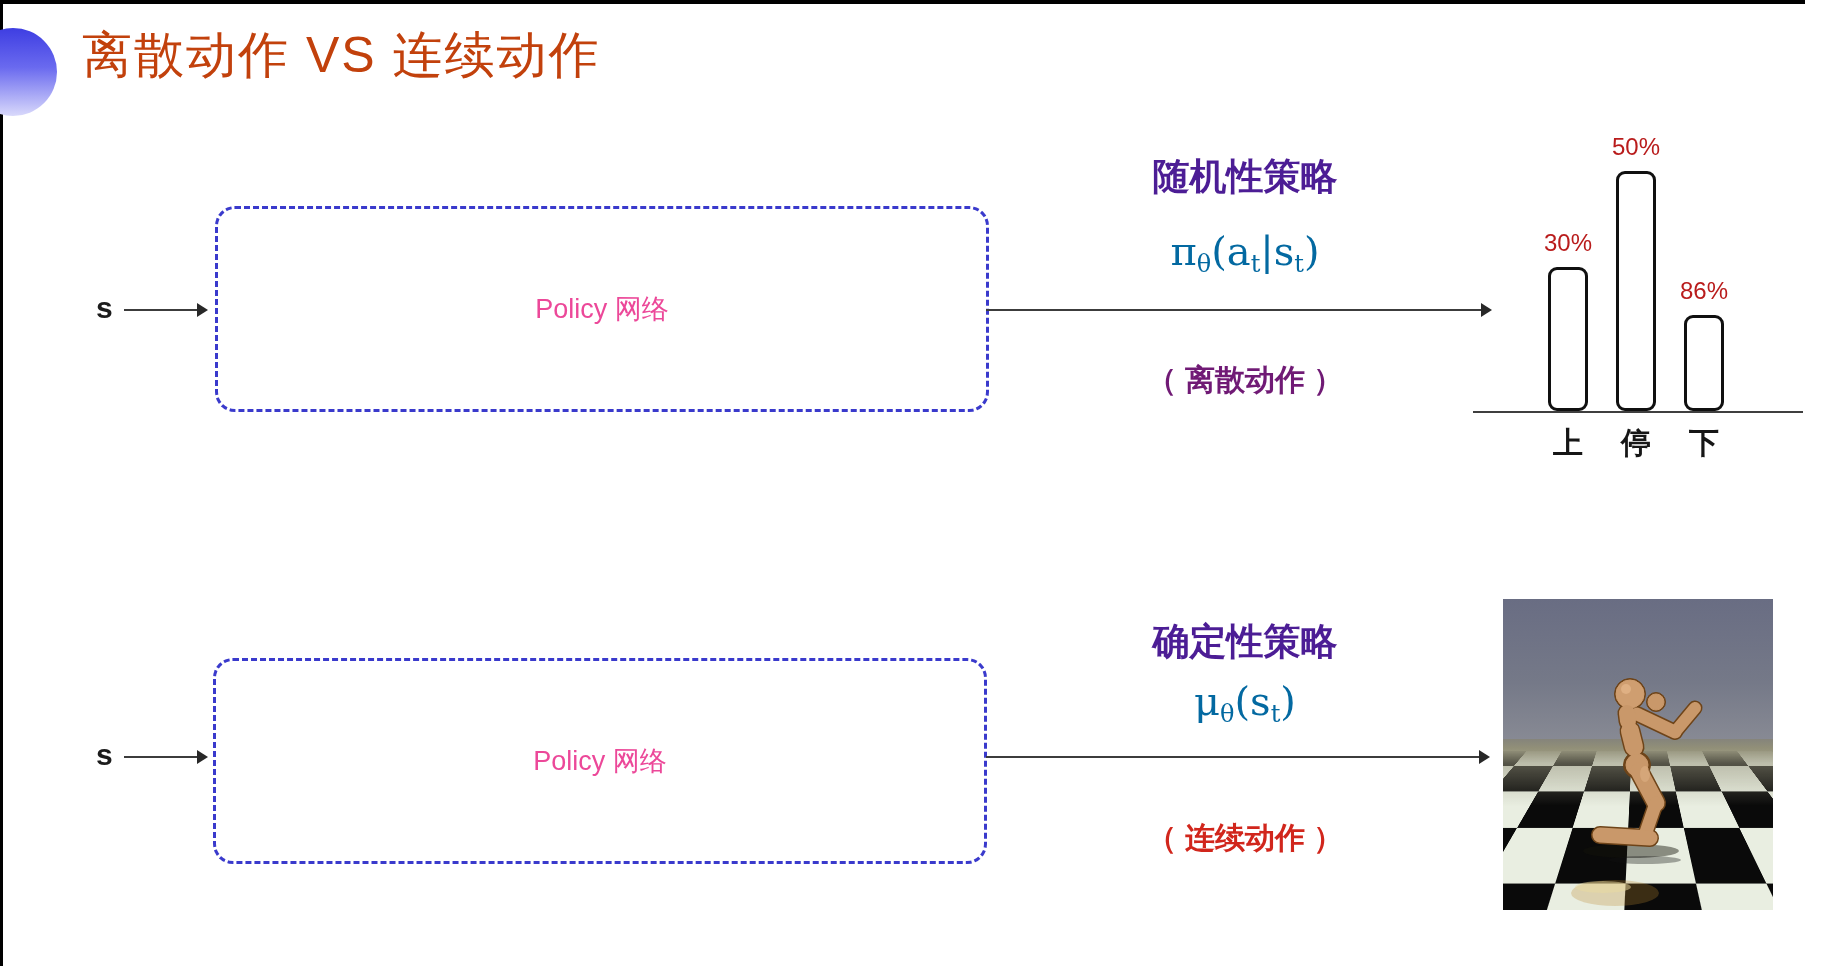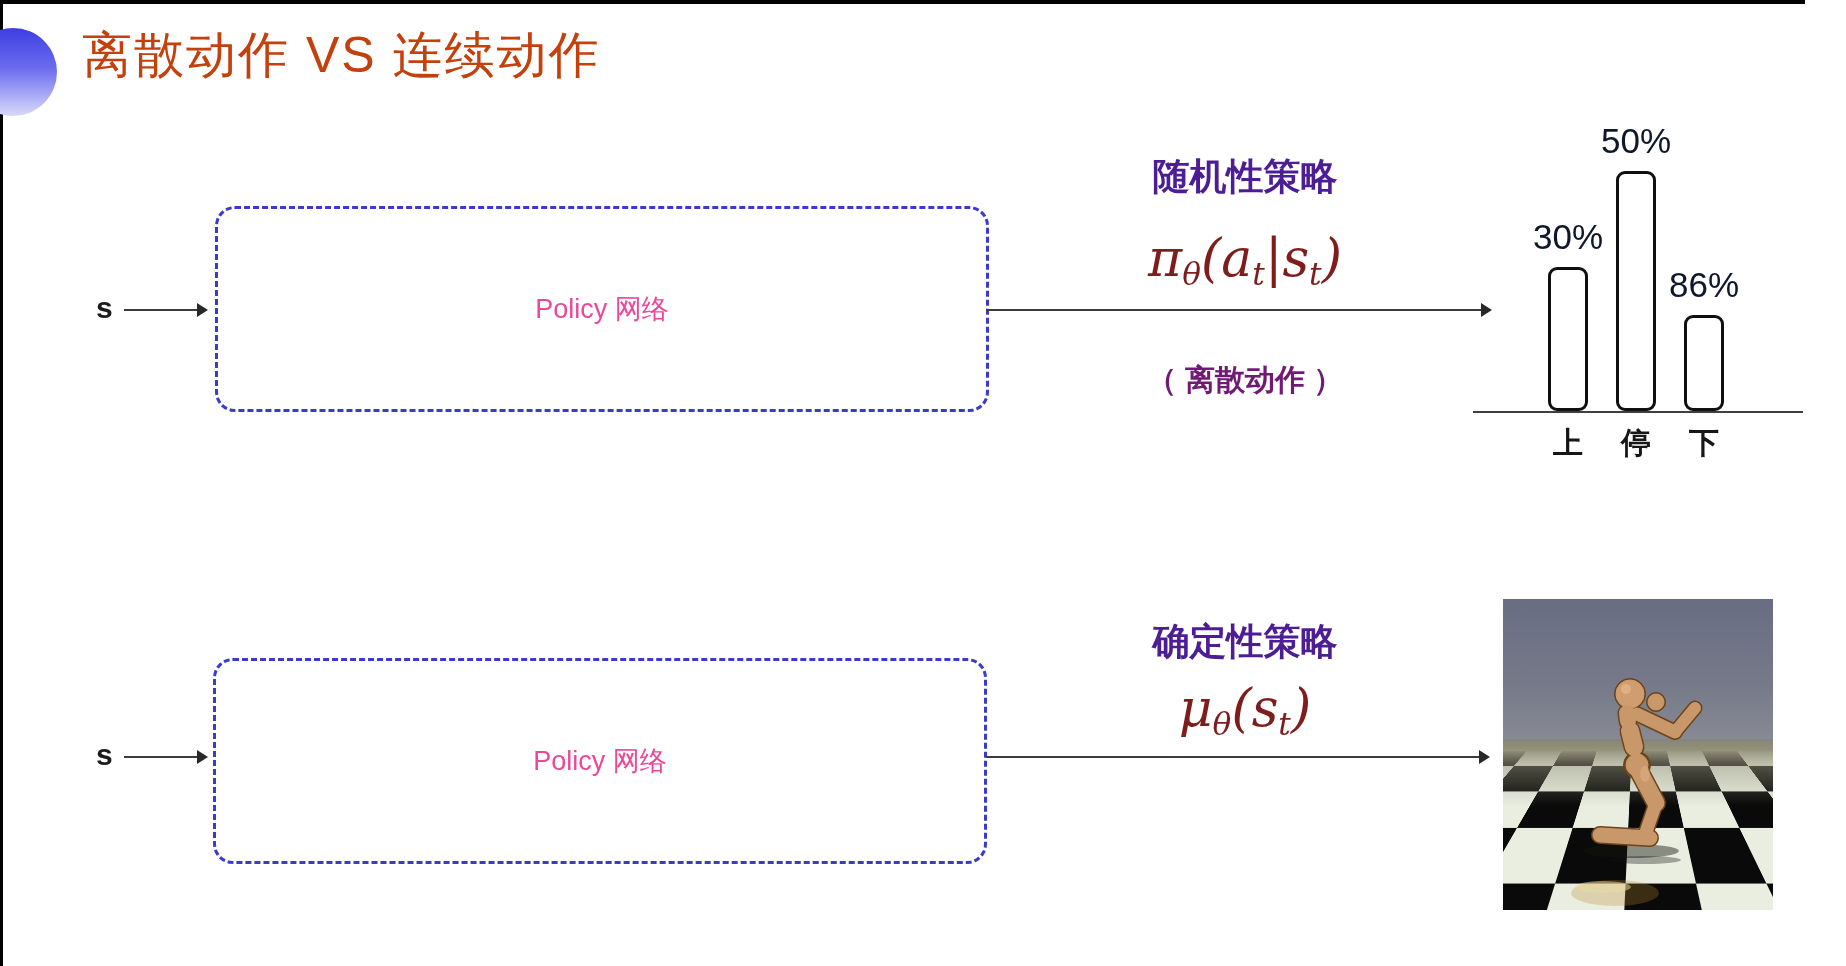--- a/index.html
+++ b/index.html
@@ -26,29 +26,29 @@
   }
   
   .policy-box{
     position:absolute;width:768px;height:200px;border:3px dashed #3a3acc;border-radius:20px;
     background:#ffffff;display:flex;align-items:center;justify-content:center;
   }
   .policy-box .box-label{font-size:27px;color:#ec4899;}
   
   .ptype{position:absolute;width:330px;text-align:center;font-size:37px;font-weight:600;color:#4c1d95;}
   .formula{
-    position:absolute;width:330px;text-align:center;font-size:52px;color:#7f1d1d;
-    font-family:"DejaVu Serif","Liberation Serif",serif;font-style:italic;
+    position:absolute;width:330px;text-align:center;font-size:40px;color:#0369a1;
+    font-family:"DejaVu Serif","Liberation Serif",serif;
   }
   .formula sub{font-size:0.60em;vertical-align:-0.28em;line-height:0;}
   .note{position:absolute;width:360px;text-align:center;font-size:30px;font-weight:600;}
   
   .chart{position:absolute;left:1473px;top:98px;width:330px;height:313px;border-bottom:2px solid #3f3f3f;}
   .bar{position:absolute;bottom:0;width:40px;background:#fff;border:3px solid #101010;border-radius:9px;box-sizing:border-box;}
-  .bar-pct{position:absolute;width:90px;text-align:center;font-size:35px;font-weight:500;color:#0f172a;}
+  .bar-pct{position:absolute;width:90px;text-align:center;font-size:24px;font-weight:500;color:#b91c1c;}
   .bar-cat{position:absolute;top:calc(100% + 12px);width:60px;text-align:center;font-size:30px;font-weight:700;color:#161616;}
   
   .mujoco{position:absolute;left:1503px;top:599px;width:270px;height:311px;overflow:hidden;background:#70748a;}
   .sky{position:absolute;left:0;top:0;width:100%;height:152px;
     background:linear-gradient(180deg,#696d83 0%,#757988 55%,#8b8d96 100%);}
   .horizon{position:absolute;left:0;top:140px;width:100%;height:16px;
     background:linear-gradient(180deg,#85847b 0%,#918f78 55%,#9c9a82 100%);}
   .floor{position:absolute;left:0;top:152px;width:100%;height:159px;overflow:hidden;}
   .checker{
     position:absolute;left:50%;top:-4px;width:760px;height:260px;
@@ -97,20 +97,21 @@
   <div class="harrow" style="left:124px;top:756px;width:80px;"></div>
   <div class="policy-box" style="left:213px;top:658px;">
     <span class="box-label">Policy 网络</span>
   </div>
   <div class="harrow" style="left:986px;top:756px;width:500px;"></div>
 
   <div class="ptype" style="left:1080px;top:617px;">确定性策略</div>
   <div class="formula" style="left:1080px;top:678px;">
     <span>μ</span><sub>θ</sub><span>(s</span><sub>t</sub><span>)</span>
   </div>
+  <div class="note" style="left:1065px;top:818px;color:#d1261c;">（ 连续动作 ）</div>
 
   <div class="mujoco">
     <div class="sky"></div>
     <div class="horizon"></div>
     <div class="floor">
       <div class="checker"></div>
       <div class="haze"></div>
     </div>
     <svg class="figure-svg" width="270" height="311" viewBox="0 0 270 311">
 

